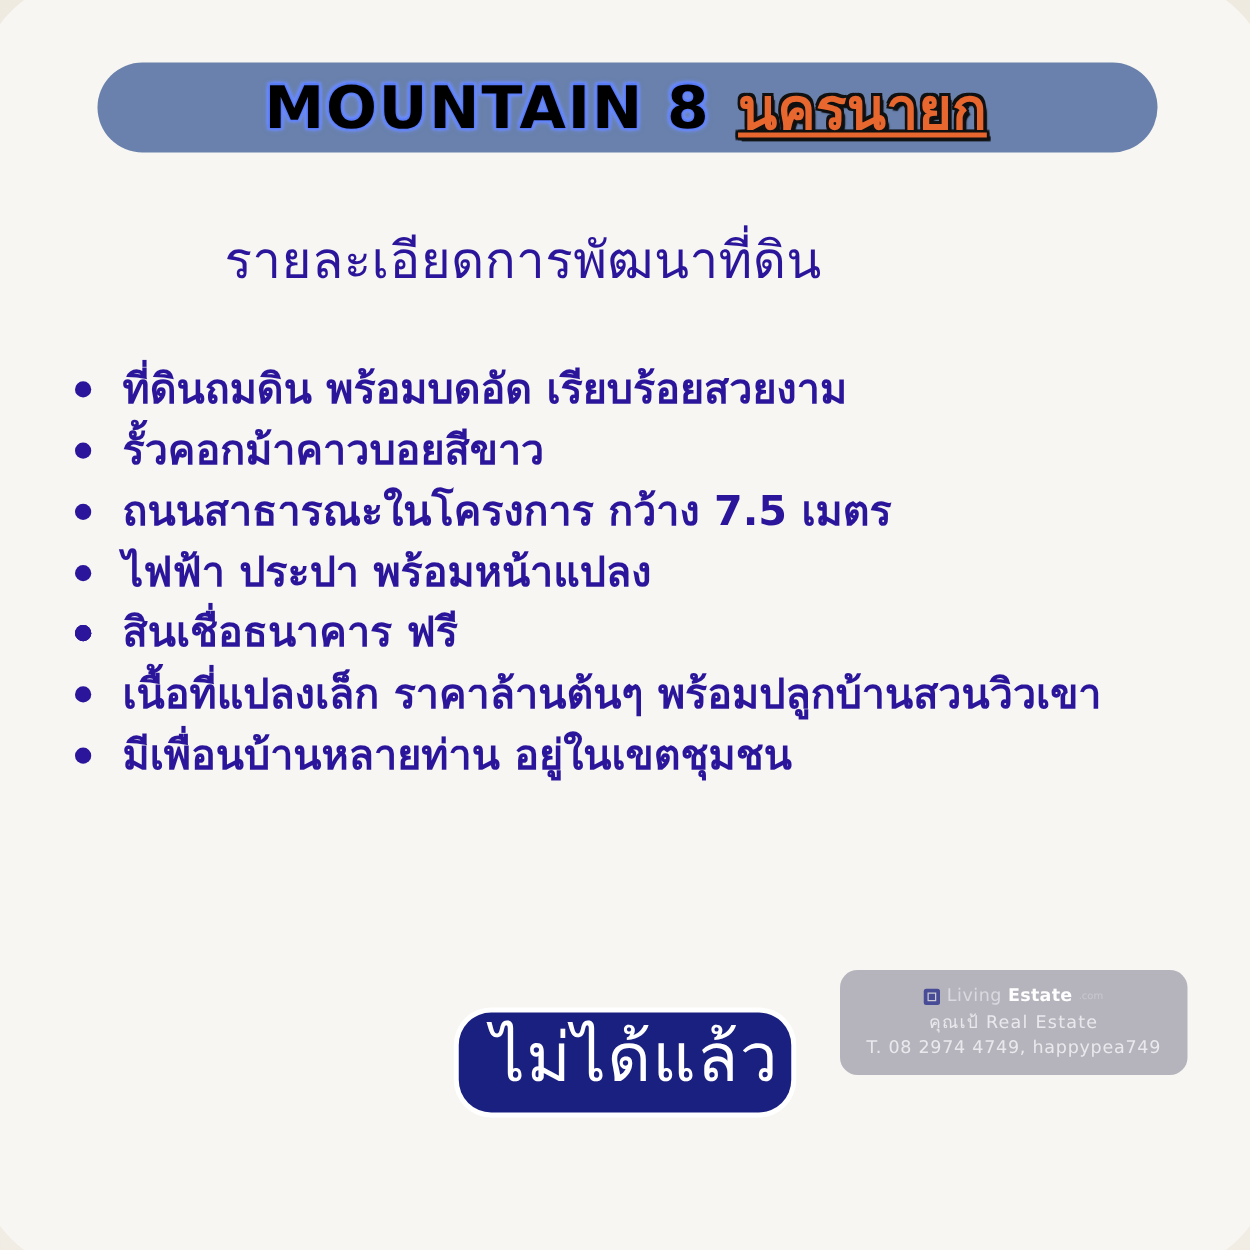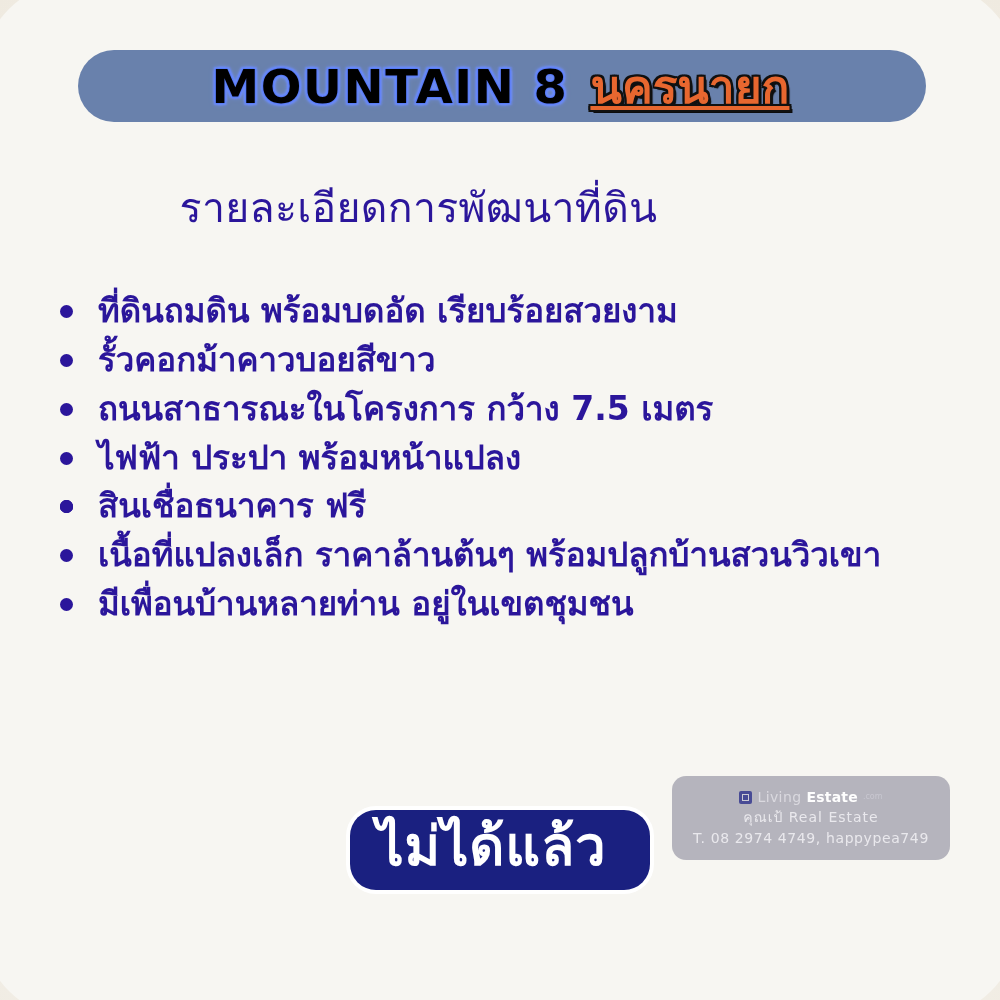--- a/index.html
+++ b/index.html
@@ -212,23 +212,23 @@
       drop-shadow(3px 3px 0 #ffffff) drop-shadow(-3px 3px 0 #ffffff);
     position: relative;
     z-index: 2;
     letter-spacing: 1px;
   }
   #sticker-bottom {
     margin-top: -16px;
     background: #1a2080;
     color: #ffffff;
     font-size: 54px;
-    font-weight: 700;
+    font-weight: 400;
     line-height: 1;
-    padding: 10px 43px 16px 26px;
+    padding: 10px 10px 16px 26px;
     border-radius: 26px;
     box-shadow: 0 0 0 4px #ffffff;
     position: relative;
     z-index: 1;
     letter-spacing: 1px;
   }
 </style>
 </head>
 <body>
 

